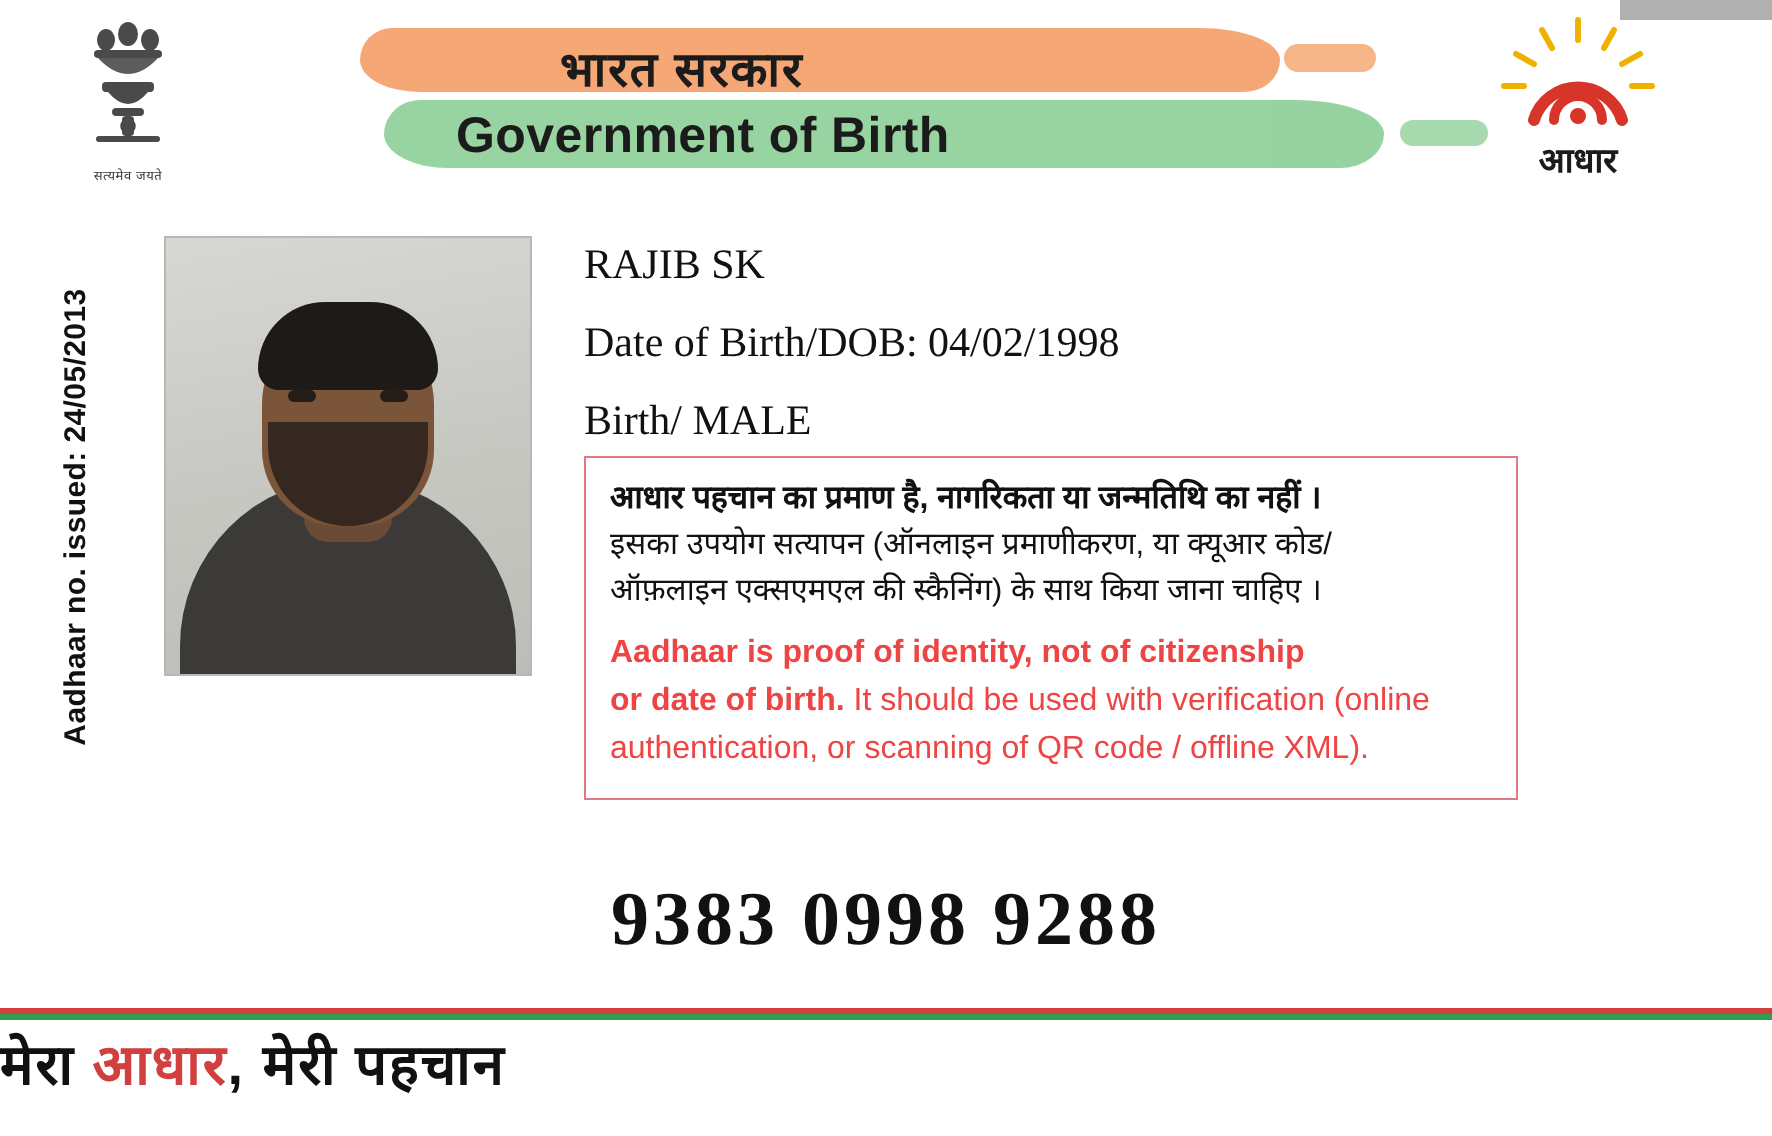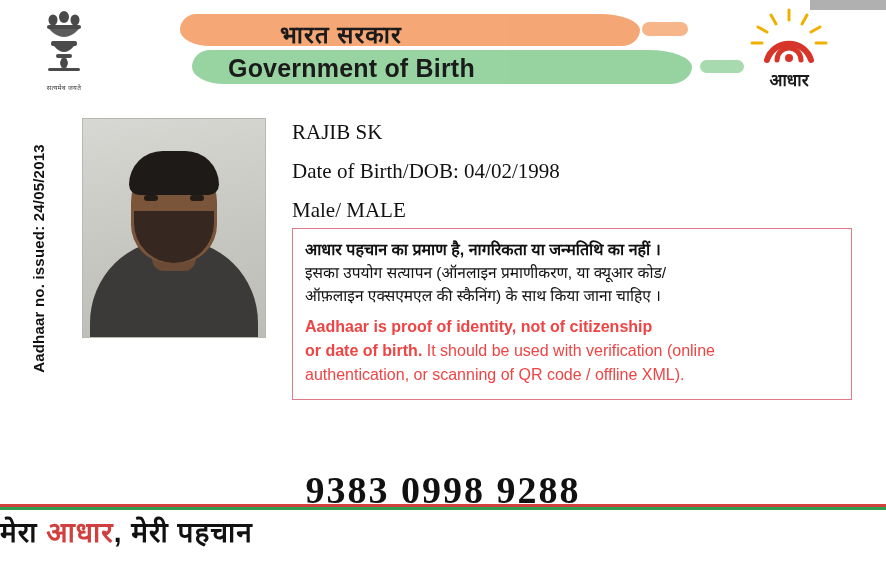--- a/index.html
+++ b/index.html
@@ -243,21 +243,21 @@
     color: #111;
     margin-bottom: 14px;
     white-space: nowrap;
   }
 
   
   .notice {
     position: absolute;
     left: 292px;
     top: 228px;
-    width: 560px;
+    width: 467px;
     border: 1px solid #e07a86;
     padding: 9px 28px 12px 12px;
     box-sizing: border-box;
   }
   .notice-hi-bold {
     font-size: 16px;
     font-weight: bold;
     color: #111;
     line-height: 1.45;
   }
@@ -271,21 +271,21 @@
     color: #ef4444;
     line-height: 1.5;
     margin-top: 7px;
   }
   .notice-en b { font-weight: bold; }
 
   
   .aadhaar-number {
     position: absolute;
     left: 0;
-    top: 468px;
+    top: 438px;
     width: 886px;
     text-align: center;
     font-size: 38px;
     font-weight: bold;
     letter-spacing: 2px;
     color: #111;
     font-family: "Liberation Serif", serif;
   }
 
   
@@ -394,21 +394,21 @@
       <div class="beard"></div>
       <div class="hair"></div>
       <div class="eye l"></div>
       <div class="eye r"></div>
     </div>
   </div>
 
   <div class="details">
     <div class="det-line">RAJIB SK</div>
     <div class="det-line">Date of Birth/DOB: 04/02/1998</div>
-    <div class="det-line">Male/ MALE</div>
+    <div class="det-line">Birth/ MALE</div>
   </div>
 
   <div class="notice">
     <div class="notice-hi-bold">आधार पहचान का प्रमाण है, नागरिकता या जन्मतिथि का नहीं ।</div>
     <div class="notice-hi">इसका उपयोग सत्यापन (ऑनलाइन प्रमाणीकरण, या क्यूआर कोड/</div>
     <div class="notice-hi">ऑफ़लाइन एक्सएमएल की स्कैनिंग) के साथ किया जाना चाहिए ।</div>
     <div class="notice-en">
       <b>Aadhaar is proof of identity, not of citizenship</b><br>
       <b>or date of birth.</b><span> It should be used with verification (online</span><br>
       <span>authentication, or scanning of QR code / offline XML).</span>

